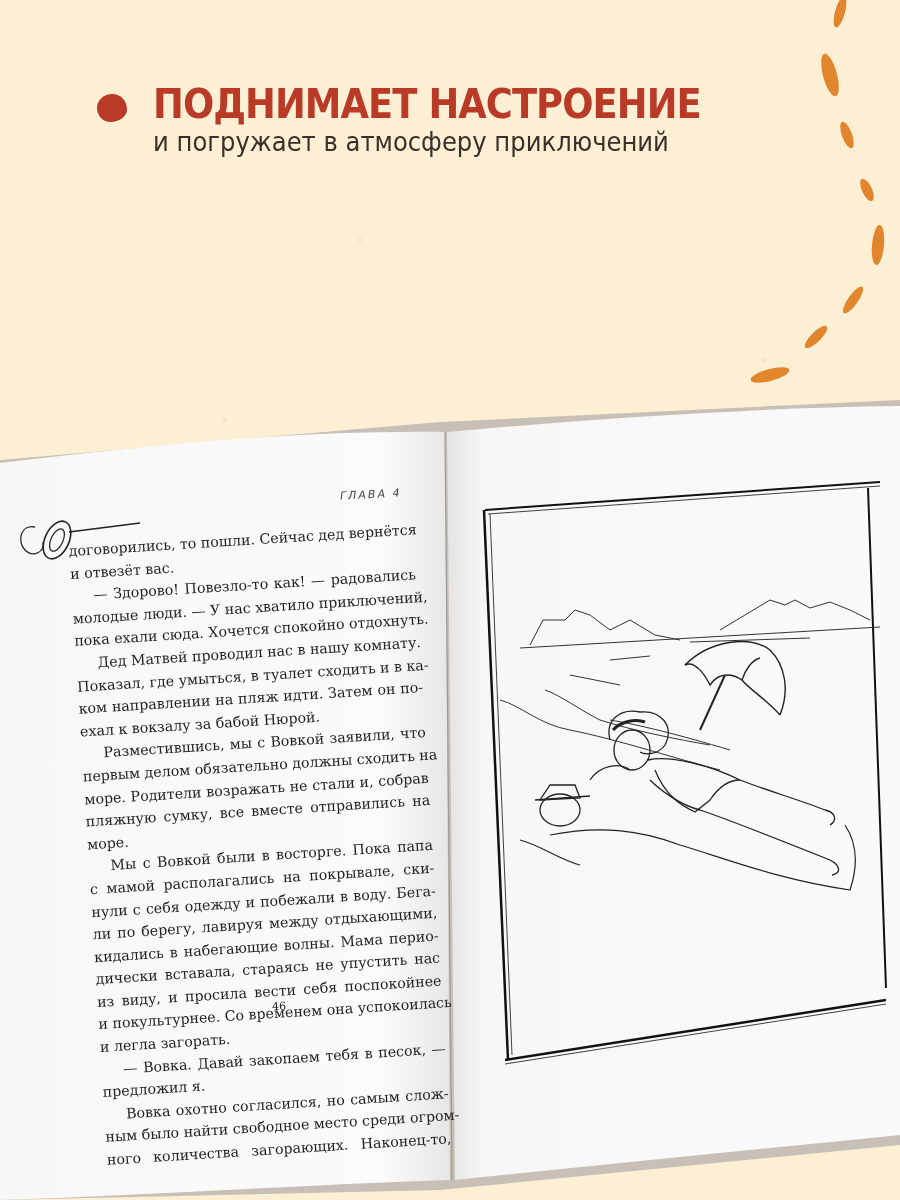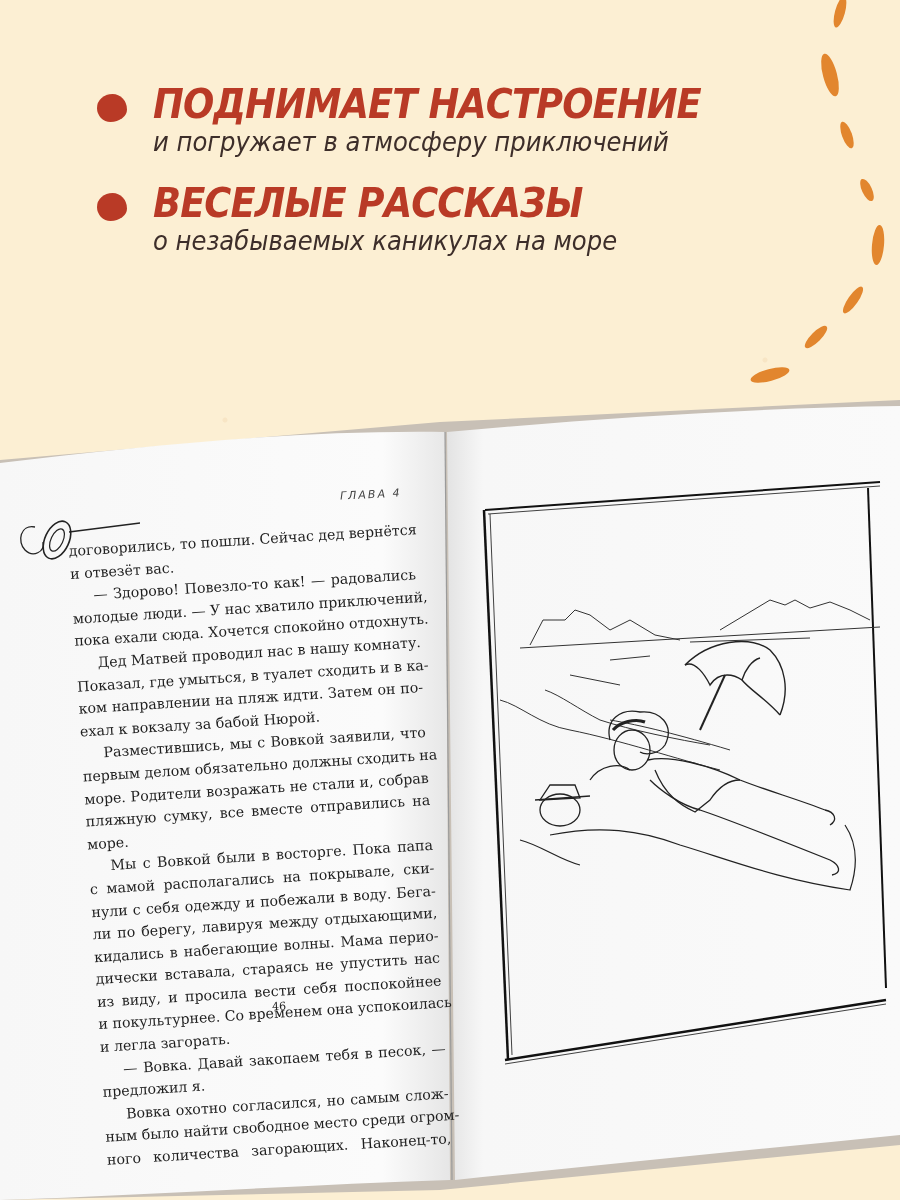--- a/index.html
+++ b/index.html
@@ -12,21 +12,21 @@
     position:absolute; inset:0;
     background:
       radial-gradient(circle at 12% 8%, rgba(230,190,140,.25) 0 2px, transparent 3px),
       radial-gradient(circle at 40% 20%, rgba(230,190,140,.2) 0 2px, transparent 3px),
       radial-gradient(circle at 70% 12%, rgba(230,190,140,.2) 0 2px, transparent 3px),
       radial-gradient(circle at 85% 30%, rgba(230,190,140,.2) 0 2px, transparent 3px),
       radial-gradient(circle at 25% 35%, rgba(230,190,140,.2) 0 2px, transparent 3px),
       #fcefd3;
   }
   .features { position:absolute; left:95px; top:82px; width:720px; }
-  .feature { position:relative; padding-left:58px; margin-bottom:23px;font-style:italic; }
+  .feature { position:relative; padding-left:58px; margin-bottom:23px; }
   .bullet {
     position:absolute; left:2px; top:12px; width:30px; height:28px;
     background:#b93a26; border-radius:52% 48% 55% 45% / 50% 55% 45% 50%;
   }
   .f-title {
     display:block; color:#b93a26; font-weight:bold;
     font-family:"DejaVu Sans", sans-serif; font-size:40px; line-height:44px;
     letter-spacing:-1px; transform:scaleX(0.92); transform-origin:left;
     white-space:nowrap;
   }
@@ -64,25 +64,20 @@
 </head>
 <body>
 
 <div class="bg-speckle"></div>
 
 <div class="features">
   <div class="feature">
     <span class="bullet"></span>
     <span class="f-title">ПОДНИМАЕТ НАСТРОЕНИЕ</span>
     <span class="f-sub">и погружает в атмосферу приключений</span>
-  </div>
-  <div class="feature">
-    <span class="bullet"></span>
-    <span class="f-title">ВЕСЕЛЫЕ РАССКАЗЫ</span>
-    <span class="f-sub">о незабываемых каникулах на море</span>
   </div>
 </div>
 
 <svg class="dashes" viewBox="0 0 180 420" width="180" height="420">
   <g fill="#e2862e">
     <ellipse cx="120" cy="12" rx="5" ry="16" transform="rotate(15 120 12)"></ellipse>
     <ellipse cx="110" cy="75" rx="7" ry="22" transform="rotate(-15 110 75)"></ellipse>
     <ellipse cx="127" cy="135" rx="5" ry="14" transform="rotate(-20 127 135)"></ellipse>
     <ellipse cx="147" cy="190" rx="5" ry="12" transform="rotate(-25 147 190)"></ellipse>
     <ellipse cx="158" cy="245" rx="6" ry="20" transform="rotate(5 158 245)"></ellipse>

